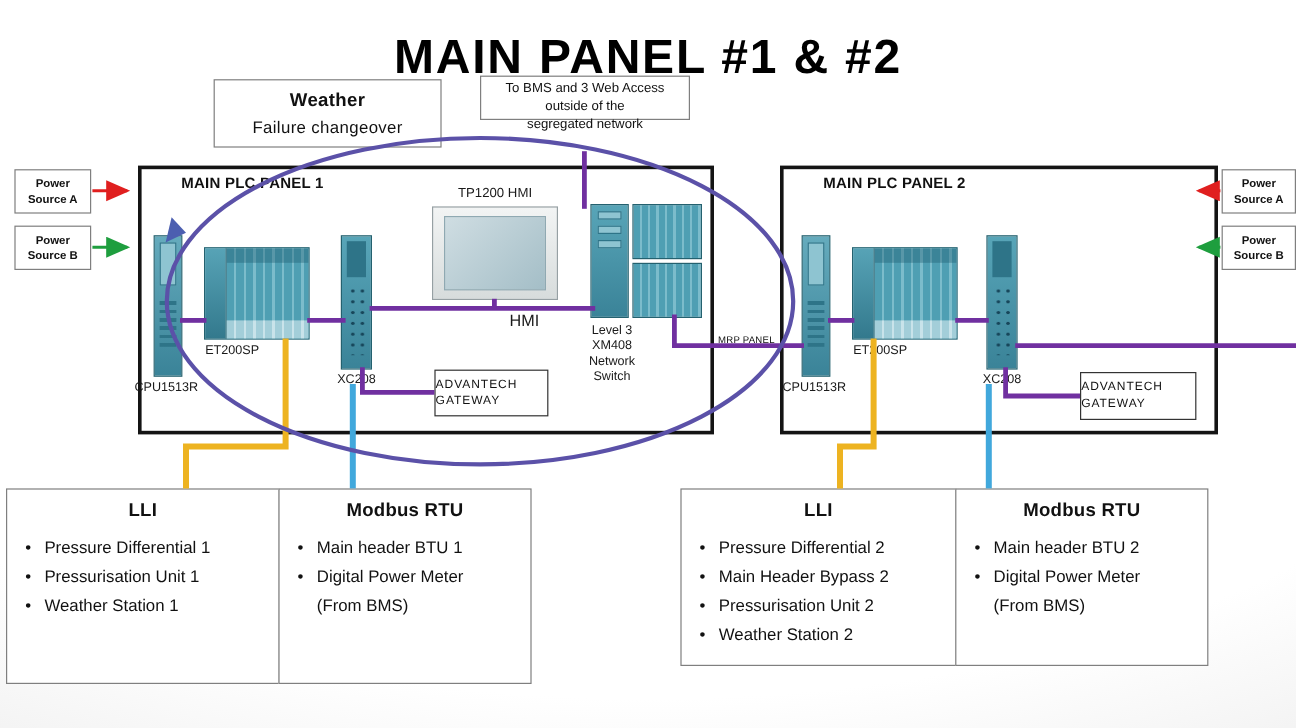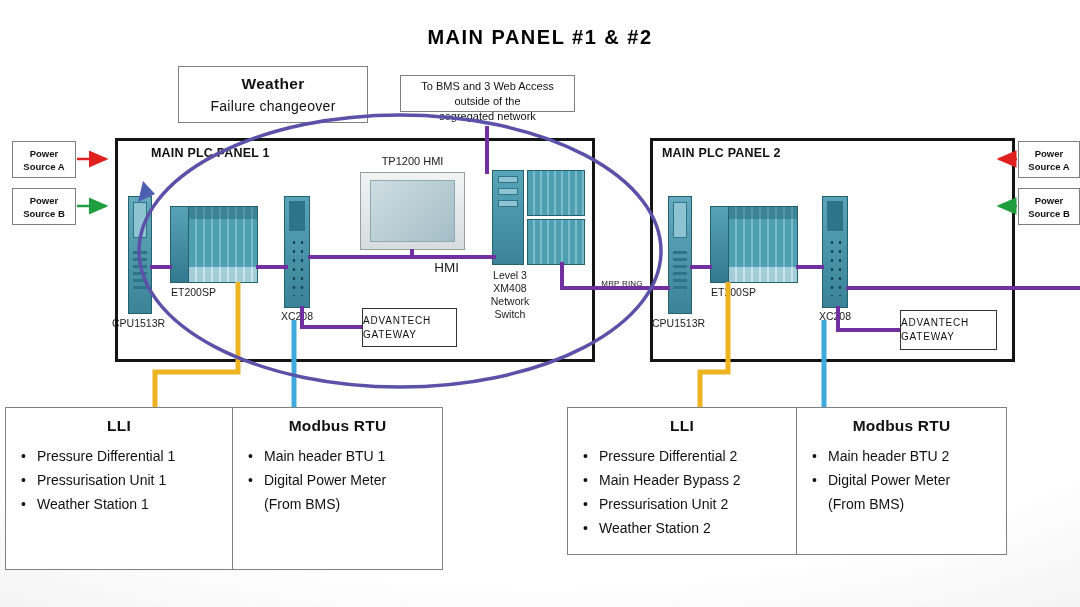--- a/index.html
+++ b/index.html
@@ -6,29 +6,29 @@
   html,body { width:1080px; height:607px; }
   body { font-family: "Liberation Sans", sans-serif; color:#111; }
 
   .stage {
     position: relative; width: 1080px; height: 607px; overflow: hidden;
     background: radial-gradient(ellipse 120% 105% at 50% 35%, #ffffff 58%, #f0f0f0 80%, #b9b9b9 100%);
   }
 
   .page-title {
     position:absolute; left:0; top:26px; width:100%;
-    text-align:center; font-size:20px; font-weight:700; letter-spacing:1.5px; color:#000;
+    text-align:center; font-size:40px; font-weight:700; letter-spacing:1.5px; color:#000;
   }
 
   
   .note { position:absolute; background:#fff; border:1px solid #7f7f7f; text-align:center; }
   .note-profinet { left:178px; top:66px; width:190px; height:57px; padding-top:8px; }
   .note-profinet .nt { font-size:15.5px; font-weight:700; letter-spacing:.3px; }
   .note-profinet .ns { font-size:14px; margin-top:5px; letter-spacing:.3px; }
-  .note-bms { left:400px; top:75px; width:175px; height:37px; padding-top:3px; font-size:11px; line-height:15px; }
+  .note-bms { left:400px; top:63px; width:175px; height:37px; padding-top:3px; font-size:11px; line-height:15px; }
 
   
   .power { position:absolute; width:64px; height:37px; background:#fff; border:1px solid #7f7f7f;
            text-align:center; font-size:9.5px; font-weight:700; line-height:13px; padding-top:5px; }
   .ps-al { left:12px;  top:141px; }
   .ps-bl { left:12px;  top:188px; }
   .ps-ar { left:1018px; top:141px; width:62px; }
   .ps-br { left:1018px; top:188px; width:62px; }
 
   
@@ -65,21 +65,21 @@
   .xm-left i { display:block; height:7px; margin-bottom:5px; background:#8ec4d1; border:1px solid #2e7488; }
   .xm-right { flex:1; display:flex; flex-direction:column; gap:3px; }
   .xm-row { flex:1; border:1px solid #24616F; background:repeating-linear-gradient(90deg,#4f9fb3 0 5px,#7cbccb 5px 7px); }
 
   .gw { position:absolute; background:#fff; border:1.5px solid #333; display:flex; flex-direction:column;
         align-items:flex-start; justify-content:center; font-size:10px; letter-spacing:.8px; line-height:14px; }
 
   .dev-label { position:absolute; font-size:10.5px; color:#1a1a1a; }
   .center { text-align:center; }
   .hmi-caption { font-size:11px; }
-  .hmi-word { font-size:13.5px;text-align:right; }
+  .hmi-word { font-size:13.5px; }
   .xm-label { line-height:13px; }
   .xm-label b { font-weight:400; }
   .ring-label { position:absolute; left:594px; top:279px; width:56px; text-align:center; font-size:8px; letter-spacing:.2px; }
 
   
   .legend { position:absolute; background:#fff; border:1px solid #7f7f7f; }
   .lb-lli1 { left:5px;   top:407px; width:228px; height:163px; }
   .lb-mod1 { left:232px; top:407px; width:211px; height:163px; }
   .lb-lli2 { left:567px; top:407px; width:230px; height:148px; }
   .lb-mod2 { left:796px; top:407px; width:211px; height:148px; }
@@ -122,21 +122,21 @@
   </div>
   <div class="power ps-br">
     <div>Power</div>
     <div>Source B</div>
   </div>
 
   <div class="panel panel-1"></div>
   <div class="panel-title" style="left:127px;top:146px">MAIN PLC PANEL 1</div>
 
   <div class="panel panel-2"></div>
-  <div class="panel-title" style="left:638px;top:146px">MAIN PLC PANEL 2</div>
+  <div class="panel-title" style="left:662px;top:146px">MAIN PLC PANEL 2</div>
 
   <div class="dev cpu" style="left:128px;top:196px"></div>
   <div class="dev-label" style="left:112px;top:317px;width:64px">CPU1513R</div>
 
   <div class="dev rack" style="left:170px;top:206px">
     <div class="rack-head"></div>
     <div class="rack-slices"></div>
   </div>
   <div class="dev-label" style="left:171px;top:286px;width:88px">ET200SP</div>
 
@@ -182,21 +182,21 @@
   <div class="dev-label" style="left:711px;top:286px;width:88px">ET200SP</div>
 
   <div class="dev xc" style="left:822px;top:196px"></div>
   <div class="dev-label center" style="left:814px;top:310px;width:42px">XC208</div>
 
   <div class="gw" style="left:900px;top:310px;width:97px;height:40px">
     <div>ADVANTECH</div>
     <div>GATEWAY</div>
   </div>
 
-  <div class="ring-label">MRP RING</div>
+  <div class="ring-label">MRP PANEL</div>
 
   <div class="legend lb-lli1">
     <div class="legend-title">LLI</div>
     <ul>
       <li>Pressure Differential 1</li>
       <li>Pressurisation Unit 1</li>
       <li>Weather Station 1</li>
     </ul>
   </div>
 

